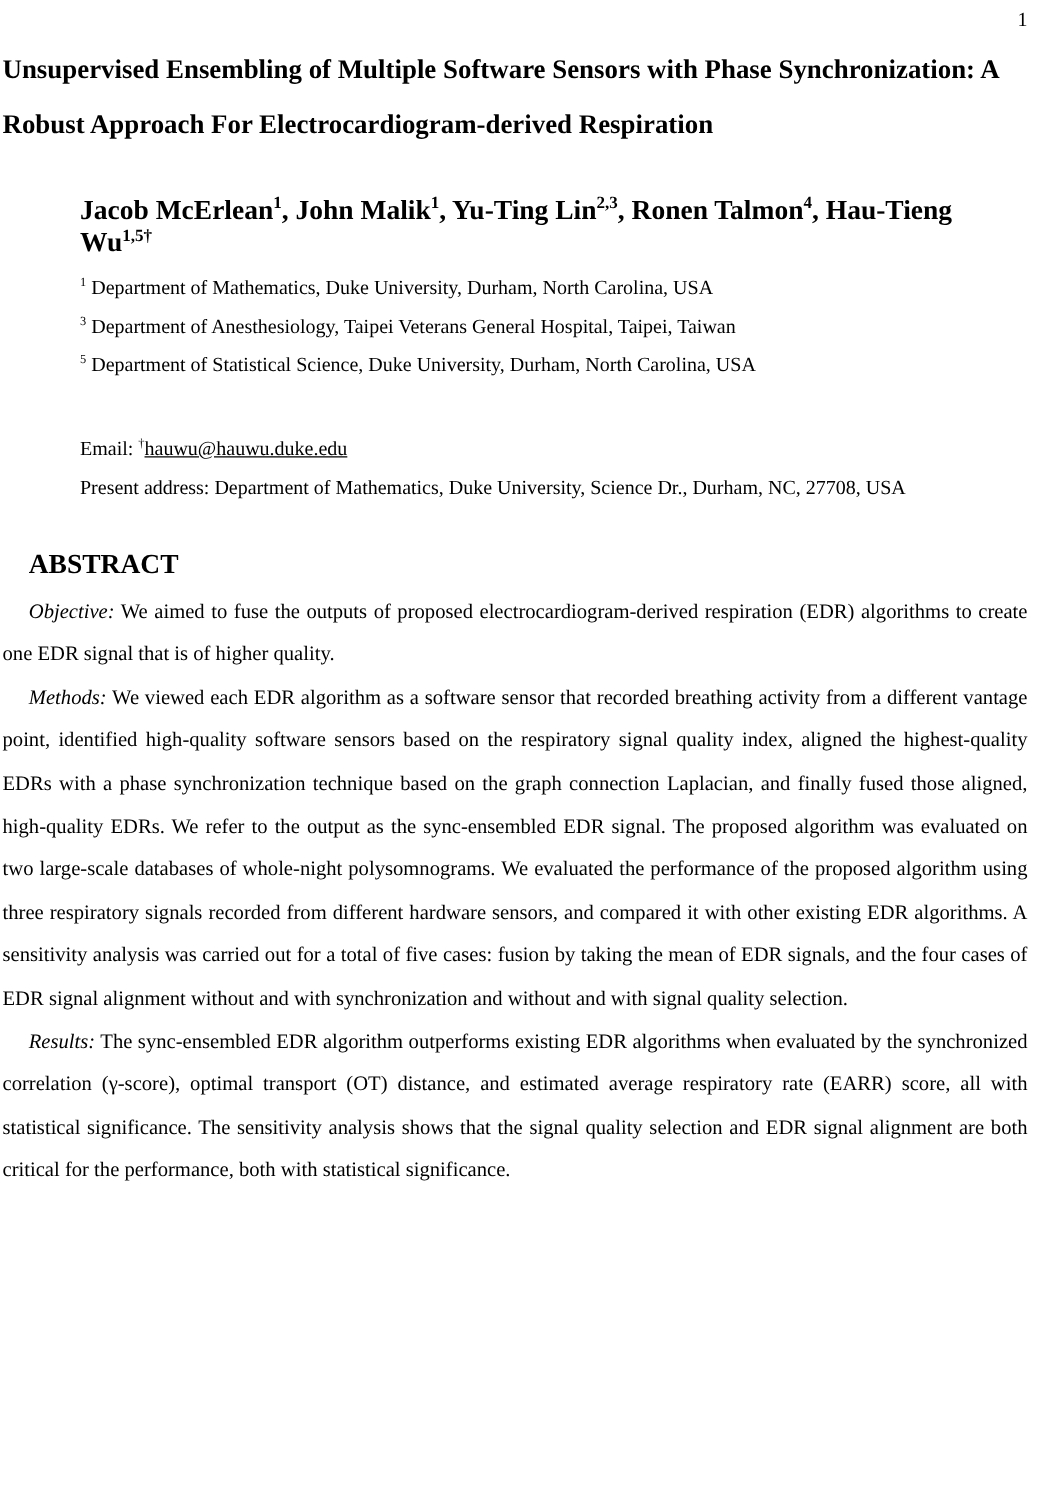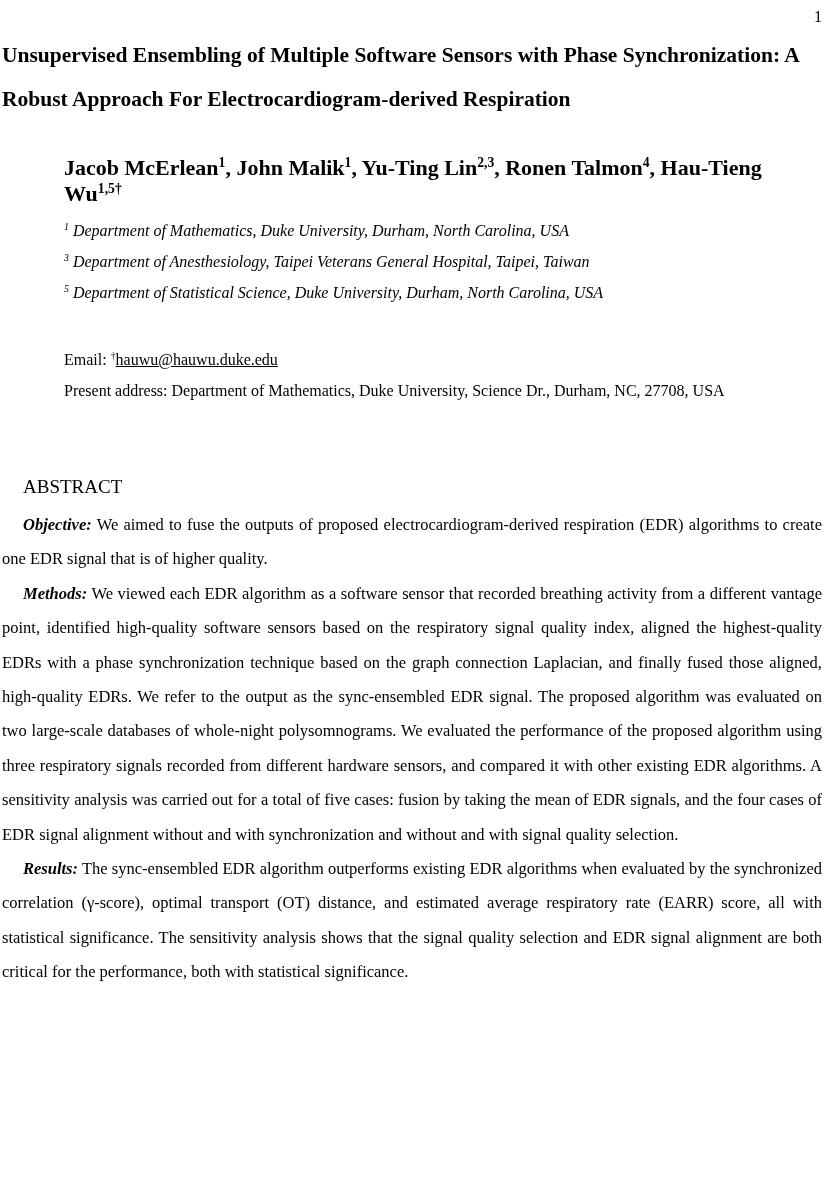--- a/index.html
+++ b/index.html
@@ -29,21 +29,21 @@
     font-weight: bold;
     line-height: 43.5px;
   }
   .front-matter { padding-left: 62px; }
   .authors {
     margin: 34px 0 0 0;
     font-size: 22px;
     font-weight: bold;
     line-height: 26px;
   }
-  .affiliations { margin-top: 8px; font-style: italic; }
+  .affiliations { margin-top: 8px; }
   .affiliation {
     margin: 0;
     font-size: 16px;
     line-height: 31px;
   }
   sup {
     font-size: 0.62em;
     vertical-align: super;
     line-height: 0;
   }
@@ -52,36 +52,36 @@
     margin: 0;
     font-size: 16px;
     line-height: 31px;
   }
   .email-link {
     color: #000000;
     text-decoration: underline;
     cursor: pointer;
   }
   .abstract-heading {
-    margin: 68px 0 0 0;
+    margin: 32px 0 0 0;
     padding-left: 21px;
-    font-size: 19px;
-    font-weight: normal;
+    font-size: 22px;
+    font-weight: bold;
     line-height: 26px;
   }
   .abstract-body { margin-top: 8px; }
   .body-para {
     margin: 0;
     font-size: 16.5px;
     line-height: 34.4px;
     text-align: justify;
     text-indent: 21px;
   }
   .para-label {
-    font-weight: bold;
+    font-weight: normal;
     font-style: italic;
   }
 </style>
 </head>
 <body>
 
 <div class="page">
 
   <div class="page-number">1</div>
 

